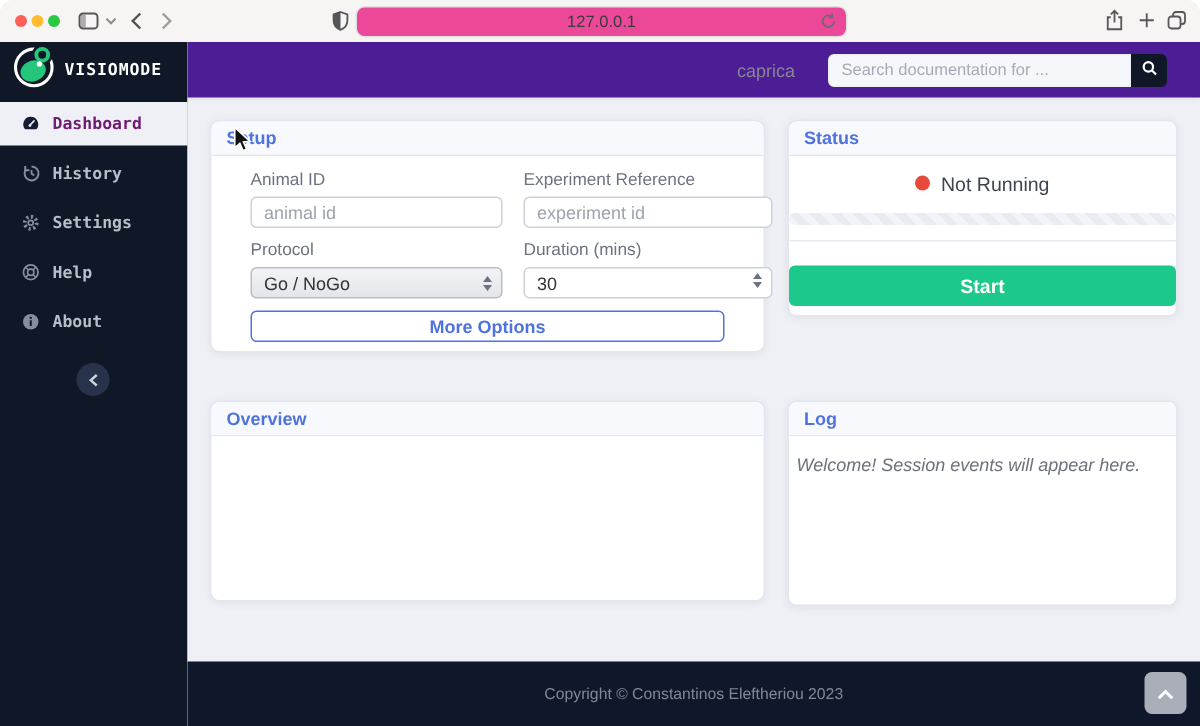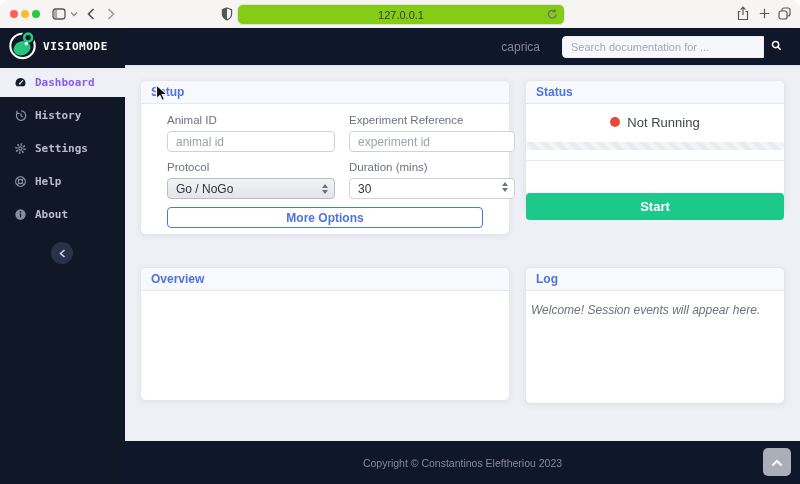--- a/index.html
+++ b/index.html
@@ -7,44 +7,44 @@
          font-family:"Liberation Sans",sans-serif;background:#eef0f5;
          border-radius:9px 9px 0 0;}
   
   .chrome{position:absolute;top:0;left:0;right:0;height:28px;background:#f6f5f3;
           border-bottom:1px solid #d9d9db;}
   .tl{position:absolute;top:10px;width:8px;height:8px;border-radius:50%;}
   .tl.r{left:10px;background:#ff5f57;}
   .tl.y{left:21px;background:#febc2e;}
   .tl.g{left:32px;background:#28c840;}
   .cicon{position:absolute;color:#57575b;display:flex;align-items:center;justify-content:center;}
-  .urlbar{position:absolute;left:237px;top:4px;width:326px;height:19px;background:#84cc16;
+  .urlbar{position:absolute;left:237px;top:4px;width:326px;height:19px;background:#ec4899;
           border:1px solid #e3e1e0;border-radius:6px;display:flex;align-items:center;
           justify-content:center;font-size:11px;color:#3b3b3d;}
   .urlbar .reload{position:absolute;right:6px;top:3px;}
   
   .sidebar{position:absolute;left:0;top:28px;width:125px;bottom:0;background:#101828;}
   .brand{height:37px;display:flex;align-items:center;padding-left:8px;gap:5px;}
   .brand-text{color:#fff;font-family:"DejaVu Sans Mono",monospace;font-weight:bold;
               font-size:11px;letter-spacing:.6px;}
   .nav{margin-top:3px;}
   .nav-item{height:29px;margin-bottom:4px;display:flex;align-items:center;gap:8px;
             padding-left:14px;color:#b9bdc7;cursor:pointer;}
   .nav-item .nico{color:#868d9d;display:flex;}
   .nav-item span.lbl{font-family:"DejaVu Sans Mono",monospace;font-weight:bold;font-size:11px;}
-  .nav-item.active{background:#eef0f5;color:#8b5cf6;}
+  .nav-item.active{background:#eef0f5;color:#701a75;}
   .nav-item.active .nico{color:#141d33;}
   .collapse-btn{position:absolute;left:51px;top:214px;width:22px;height:22px;border:none;
                 border-radius:50%;background:#28324a;display:flex;align-items:center;
                 justify-content:center;cursor:pointer;padding:0;}
   
   .main{position:absolute;left:125px;top:28px;right:0;bottom:0;background:#eef0f5;}
-  .topbar{position:absolute;top:0;left:0;right:0;height:37px;background:#0f172a;
+  .topbar{position:absolute;top:0;left:0;right:0;height:37px;background:#4c1d95;
           box-shadow:0 1px 3px rgba(20,25,40,.07);display:flex;align-items:center;
-          justify-content:flex-end;padding-right:12px;box-sizing:border-box;}
+          justify-content:flex-end;padding-right:22px;box-sizing:border-box;}
   .username{font-size:12px;color:#858796;margin-right:22px;}
   .search{display:flex;}
   .search input{width:184px;height:20px;border:1px solid #eceef3;background:#f6f7fa;
     border-radius:4px 0 0 4px;font-size:11px;padding:0 8px;outline:none;color:#444;
     font-family:"Liberation Sans",sans-serif;}
   .search input::placeholder{color:#a6aab4;}
   .search button{width:24px;height:22px;background:#101828;border:none;border-radius:0 4px 4px 0;
     display:flex;align-items:center;justify-content:center;cursor:pointer;padding:0;}
   .content{position:absolute;top:37px;left:0;right:0;bottom:43px;padding:15px;box-sizing:border-box;
            display:flex;gap:15px;}
@@ -76,21 +76,21 @@
   .btn-outline{margin-top:8px;width:100%;height:21px;background:transparent;border:1px solid #4e73df;
           border-radius:4px;color:#4e73df;font-size:12px;font-weight:600;cursor:pointer;
           font-family:"Liberation Sans",sans-serif;}
   
   .status-line{display:flex;align-items:center;justify-content:center;gap:7px;margin-top:2px;
           height:16px;font-size:13px;color:#3f4450;}
   .dot{width:10px;height:10px;border-radius:50%;background:#e74a3b;}
   .progress{margin-top:12px;height:8px;border-radius:4px;background:#e8ebf2;
      background-image:repeating-linear-gradient(45deg,rgba(255,255,255,.45) 0 5px,transparent 5px 10px);}
   .sep{margin:10px 0;border:none;border-top:1px solid #e6e9ef;}
-  .btn-start{margin-top:22px;width:100%;height:27px;background:#1cc88a;border:none;border-radius:4px;
+  .btn-start{margin-top:6px;width:100%;height:27px;background:#1cc88a;border:none;border-radius:4px;
      color:#fff;font-size:13px;font-weight:600;cursor:pointer;font-family:"Liberation Sans",sans-serif;}
   .log-text{font-size:12px;font-style:italic;color:#6c717c;padding:12px 5px;}
   
   .footer{position:absolute;left:0;right:0;bottom:0;height:43px;background:#0f172a;display:flex;
           align-items:center;justify-content:center;font-size:10.5px;color:#858796;}
   .scrolltop{position:absolute;right:9px;bottom:8px;width:28px;height:28px;border:none;
           border-radius:5px;background:#a9aeb9;display:flex;align-items:center;
           justify-content:center;cursor:pointer;}
   .cursor{position:absolute;left:155px;top:84px;pointer-events:none;}
 </style>

